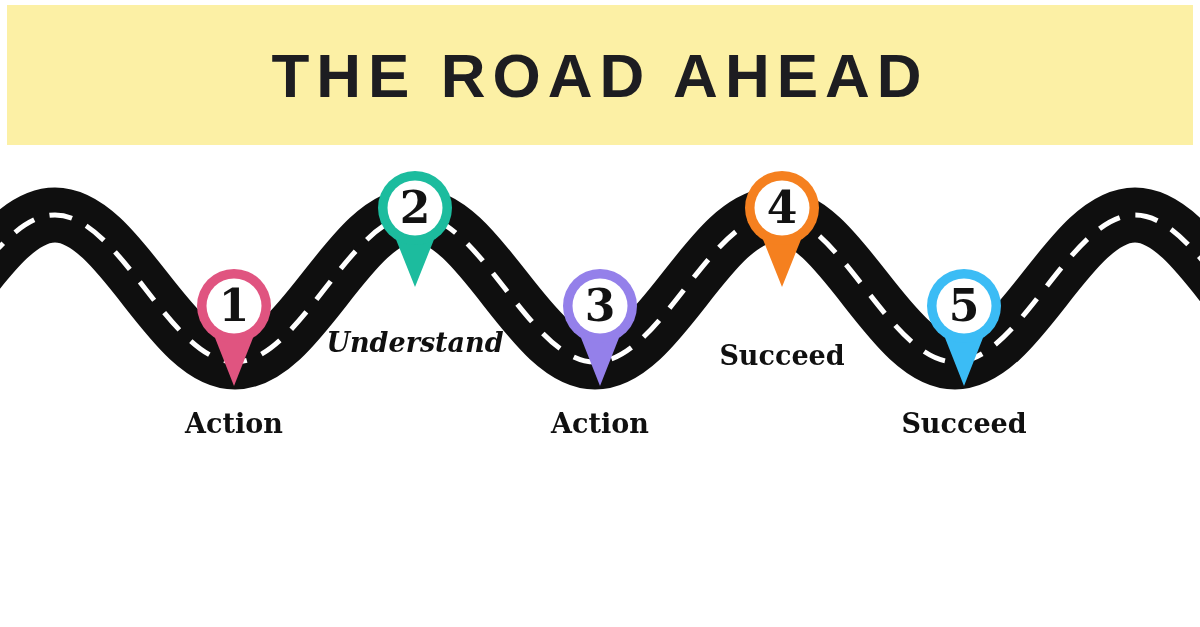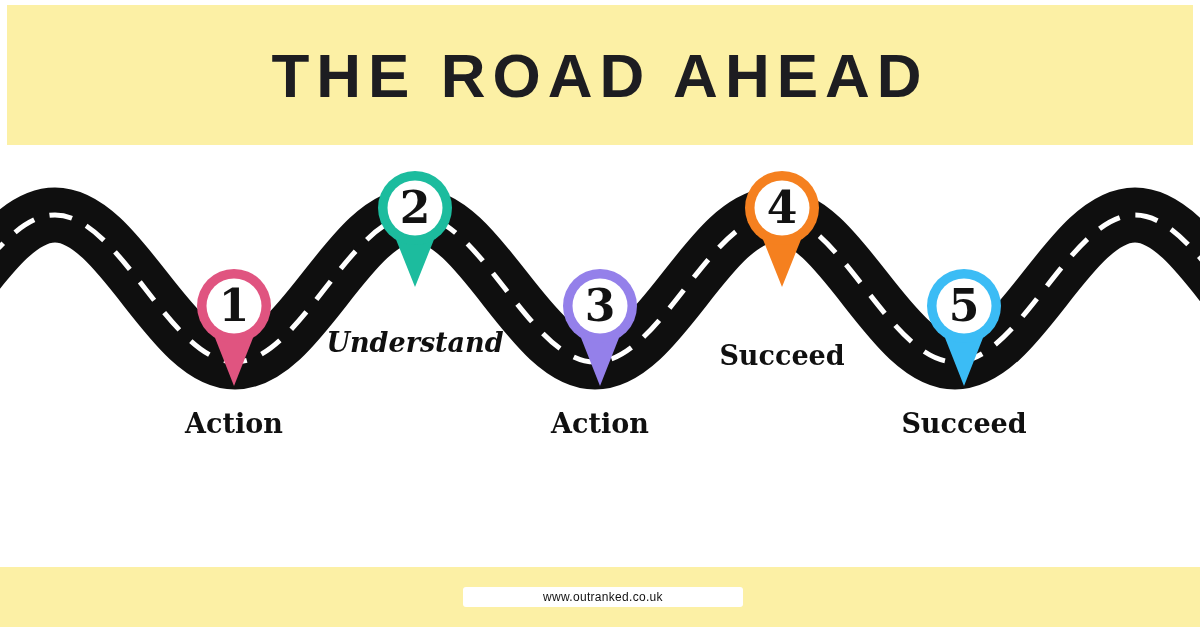--- a/index.html
+++ b/index.html
@@ -85,19 +85,14 @@
       <div class="step-number" style="left: 375px; top: 181px;">2</div>
       <div class="step-label" style="left: 305px; top: 327px; font-style: italic;">Understand</div>
       <div class="step-number" style="left: 560px; top: 279px;">3</div>
       <div class="step-label" style="left: 490px; top: 408px;">Action</div>
       <div class="step-number" style="left: 742px; top: 181px;">4</div>
       <div class="step-label" style="left: 672px; top: 340px;">Succeed</div>
       <div class="step-number" style="left: 924px; top: 279px;">5</div>
       <div class="step-label" style="left: 854px; top: 408px;">Succeed</div>
     </div>
 
-  <div class="bottom-banner">
-    <div class="url-box">
-      <span class="url-text">www.outranked.co.uk</span>
-    </div>
-  </div>
 
 </div>
 
 </body></html>

